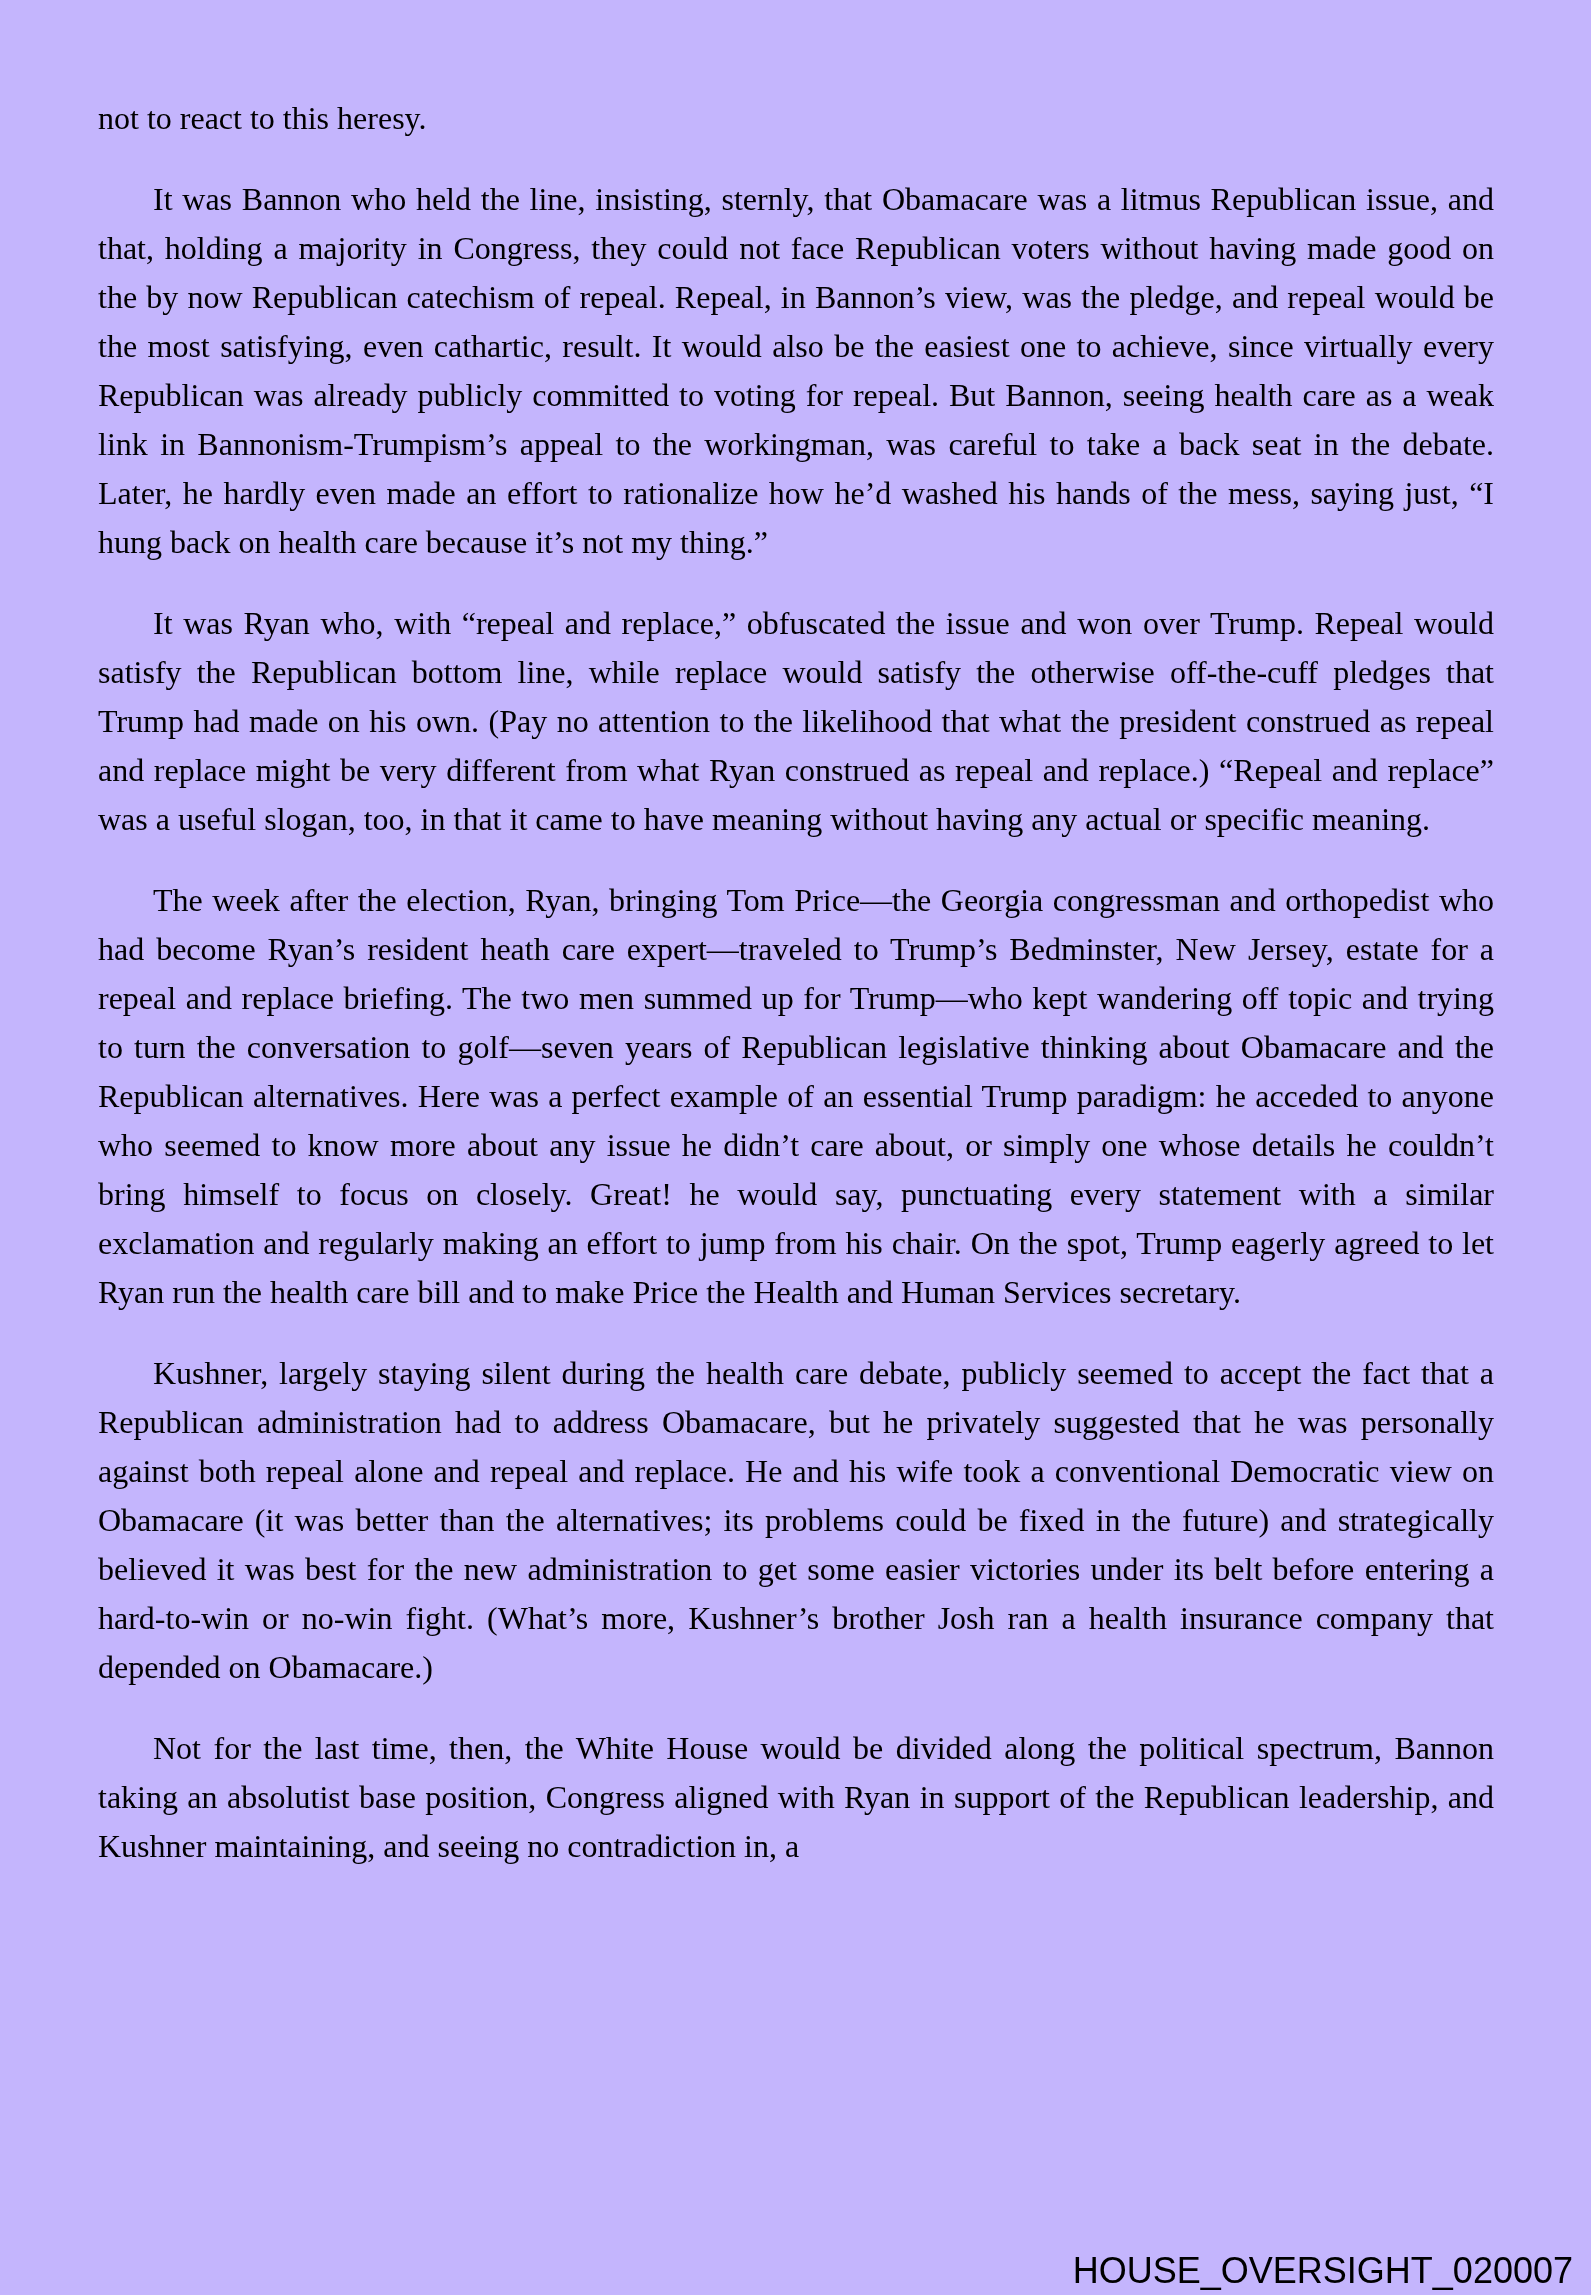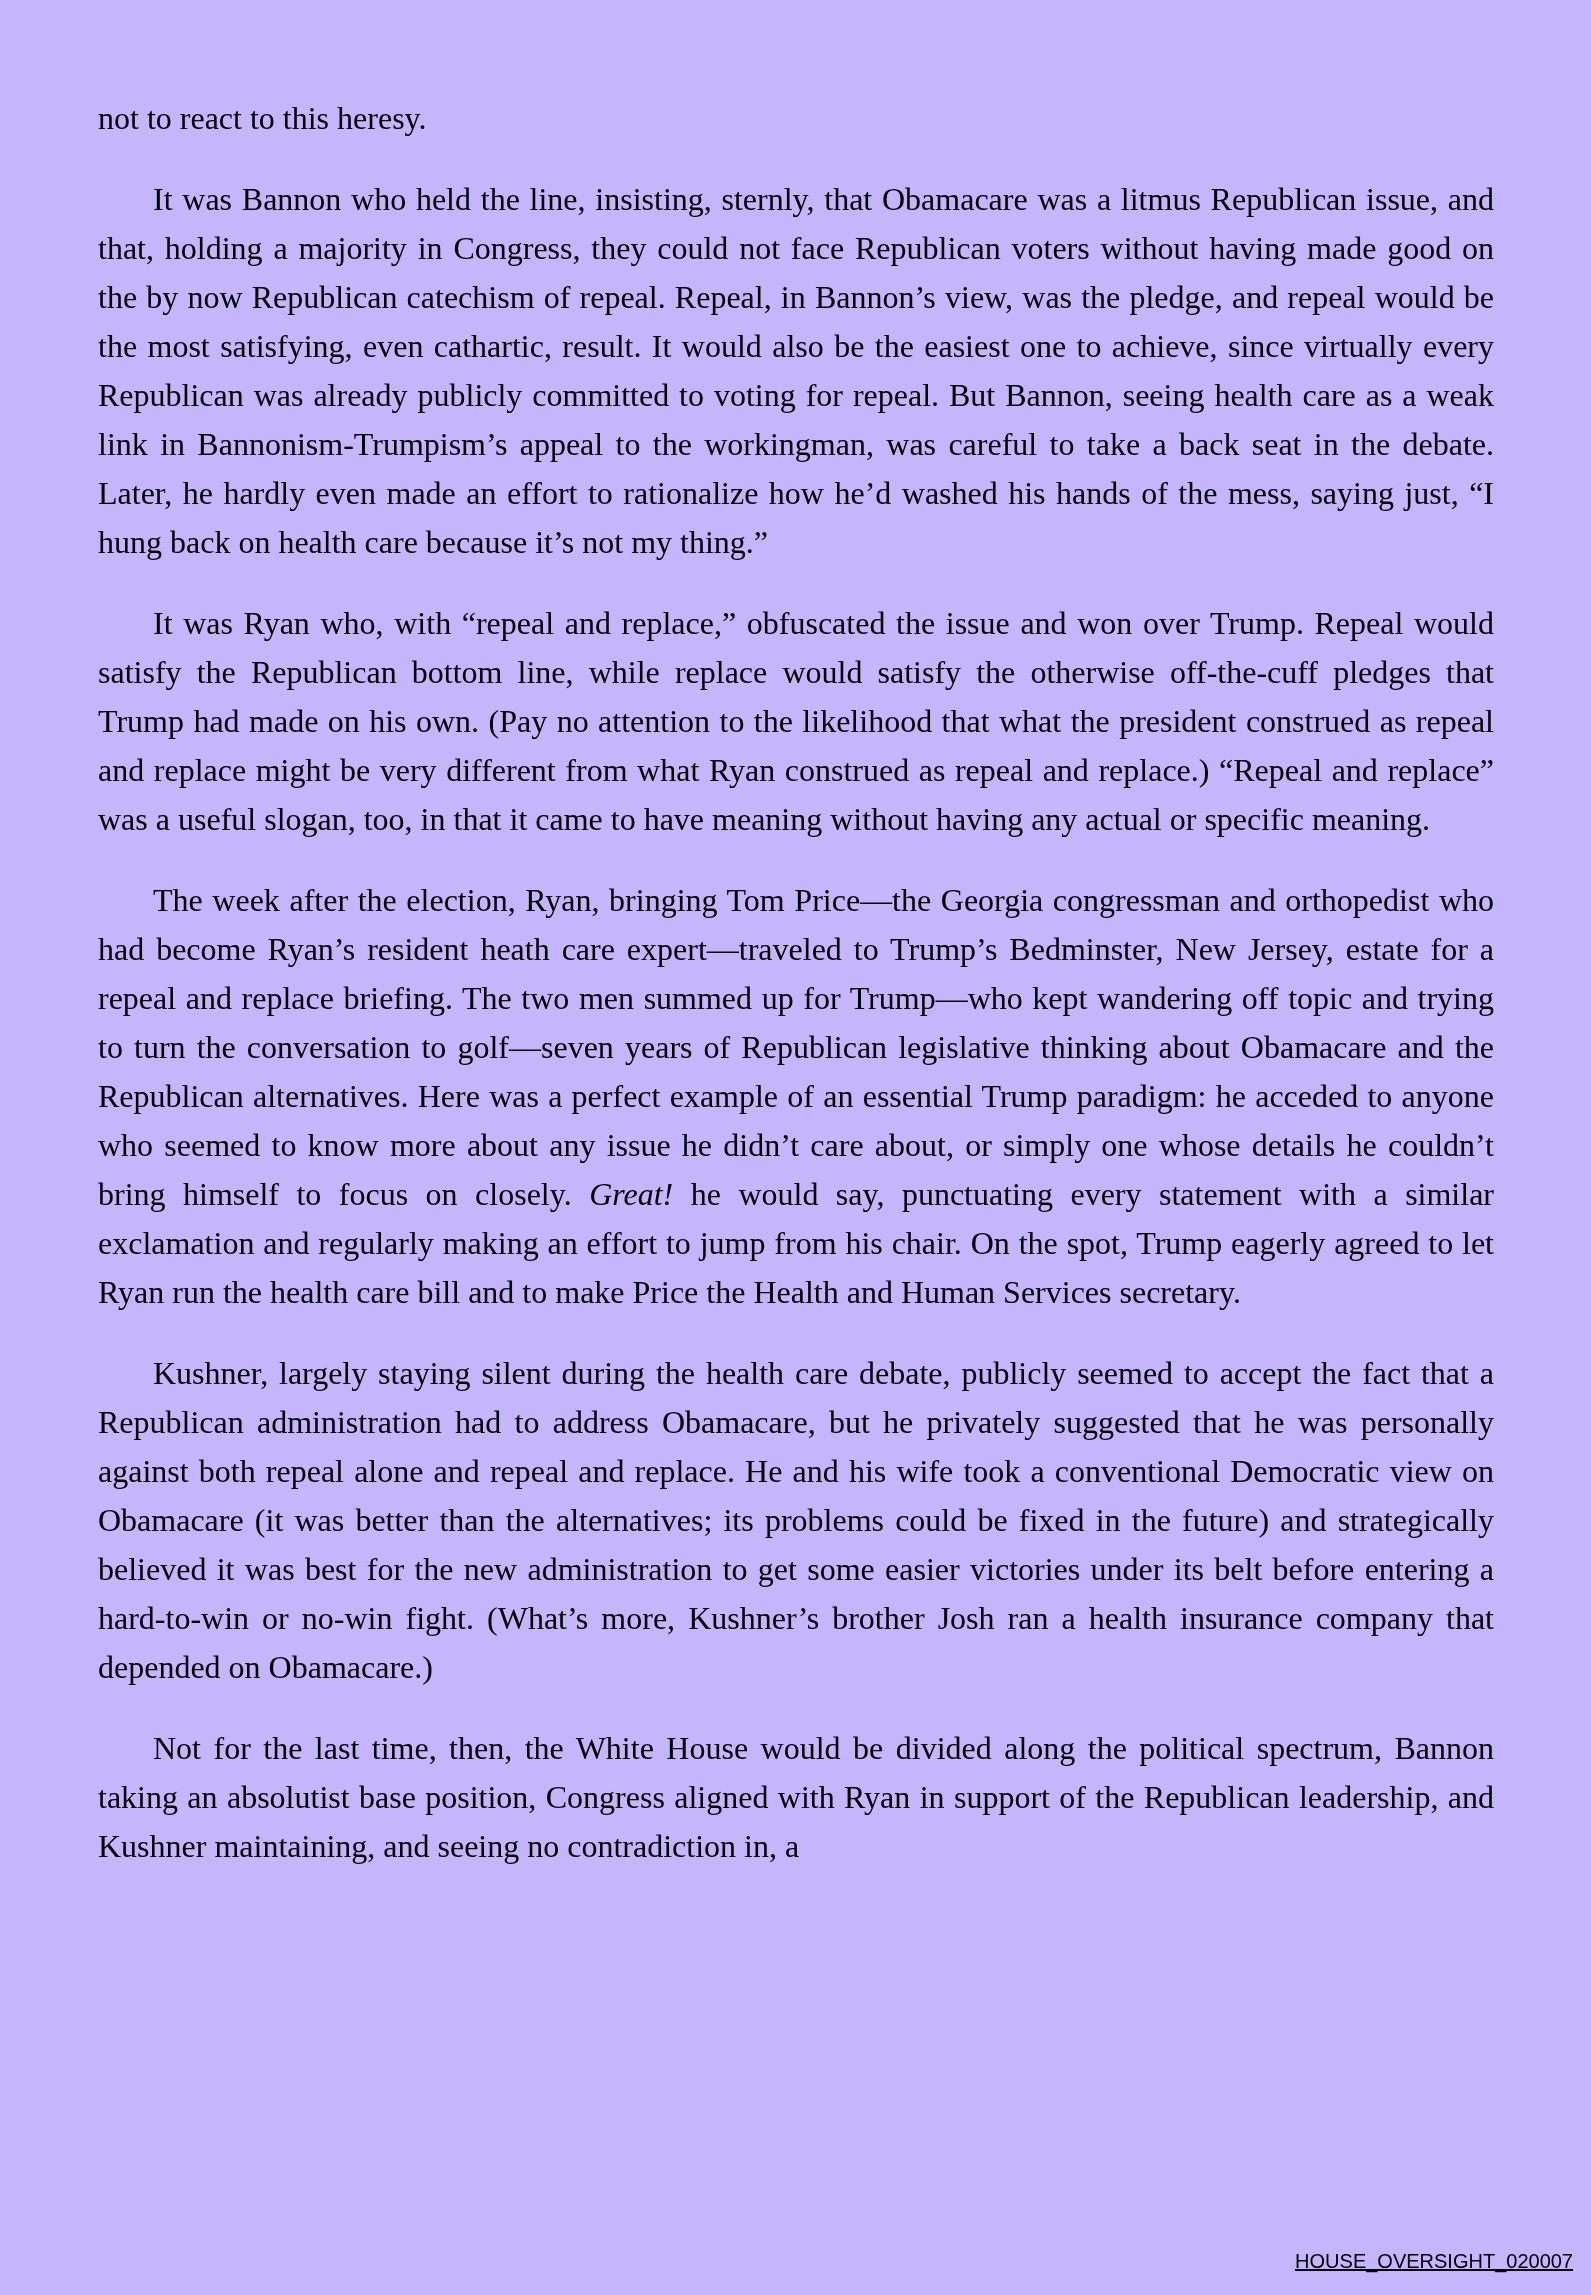--- a/index.html
+++ b/index.html
@@ -26,31 +26,29 @@
     text-align: justify;
   }
   .para {
     margin: 0 0 32px 0;
     text-indent: 55px;
   }
   .para.no-indent {
     text-indent: 0;
   }
   .italic {
-    font-style: italic;
   }
   .footer {
     position: absolute;
     top: 2250px;
     right: 19px;
     font-family: "Liberation Sans", "DejaVu Sans", sans-serif;
-    font-size: 20px;
+    font-size: 36px;
     color: #000000;
     white-space: nowrap;
-    text-decoration: underline;
   }
 </style>
 </head>
 <body>
 
 <div class="page">
   <div class="body-text">
     <p class="para no-indent">not to react to this heresy.</p>
 
     <p class="para">It was Bannon who held the line, insisting, sternly, that Obamacare was a litmus Republican issue, and that, holding a majority in Congress, they could not face Republican voters without having made good on the by now Republican catechism of repeal. Repeal, in Bannon’s view, was the pledge, and repeal would be the most satisfying, even cathartic, result. It would also be the easiest one to achieve, since virtually every Republican was already publicly committed to voting for repeal. But Bannon, seeing health care as a weak link in Bannonism-Trumpism’s appeal to the workingman, was careful to take a back seat in the debate. Later, he hardly even made an effort to rationalize how he’d washed his hands of the mess, saying just, “I hung back on health care because it’s not my thing.”</p>

